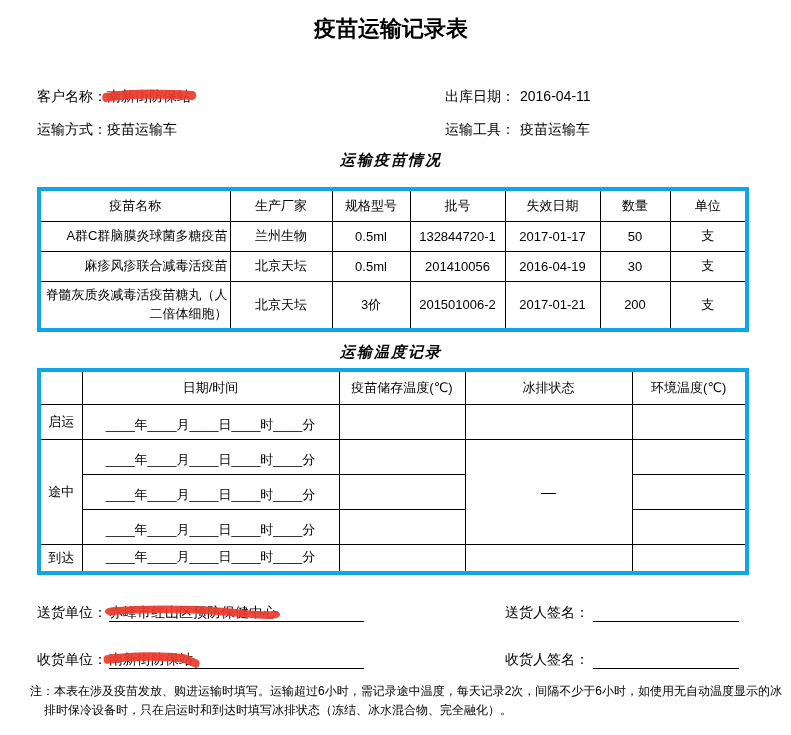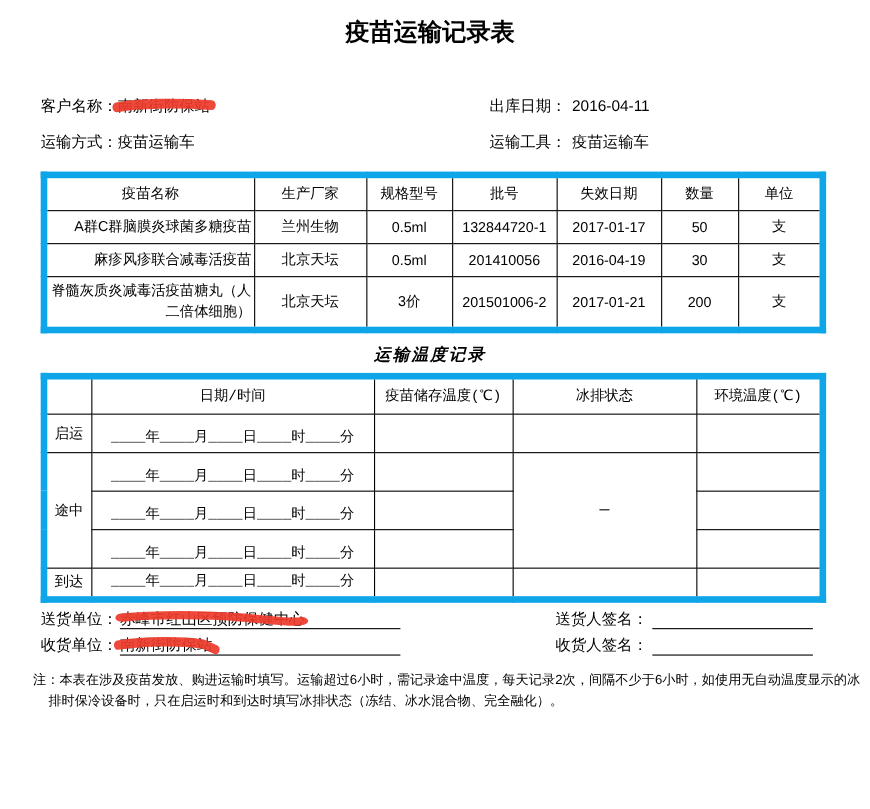--- a/index.html
+++ b/index.html
@@ -12,34 +12,34 @@
   .doc-title{width:708px;text-align:center;font-size:22px;font-weight:bold;line-height:30px;margin:0;}
   .info-row{display:flex;width:708px;font-size:14px;line-height:20px;}
   .info-row.first{margin-top:42px;}
   .info-row.second{margin-top:13px;}
   .info-left{width:408px;}
   .info-right{flex:1;}
   .val{margin-left:5px;margin-top:46px;}
   .section-title{width:708px;text-align:center;font-size:15px;font-weight:bold;font-style:italic;letter-spacing:2px;line-height:20px;}
   .section-title.one{margin-top:11px;}
   .section-title.two{margin-top:10px;}
-  table{border-collapse:collapse;table-layout:fixed;width:708px;border:6px solid #0ea5e9;}
+  table{border-collapse:collapse;table-layout:fixed;width:708px;border:4px solid #0ea5e9;}
   .vaccine-table{margin-top:17px;}
-  .temp-table{margin-top:6px;font-family:Liberation Mono, monospace;}
+  .temp-table{margin-top:6px;}
   th,td{border:1px solid #000;font-size:13px;font-weight:normal;text-align:center;vertical-align:middle;padding:0 2px;overflow:hidden;}
   .vaccine-table thead tr{height:32px;}
   .vaccine-table tbody tr{height:30px;}
   .vaccine-table tbody tr.tall{height:49px;}
   .vaccine-table td.name{text-align:right;padding-left:3px;line-height:1.45;}
   .temp-table thead tr{height:34px;}
   .temp-table tbody tr{height:35px;}
   .temp-table tbody tr.last{height:29px;margin-top:12px;}
   .temp-table td.dt{vertical-align:bottom;padding-bottom:5px;text-align:center;white-space:nowrap;}
   .temp-table td.dash{font-size:15px;}
-  .footer-row{display:flex;width:720px;margin-top:4px;font-size:14px;line-height:20px;align-items:flex-end;}
+  .footer-row{display:flex;width:720px;margin-top:27px;font-size:14px;line-height:20px;align-items:flex-end;}
   .footer-left{width:468px;display:flex;align-items:flex-end;}
   .footer-right{flex:1;display:flex;align-items:flex-end;}
   .ublank{display:inline-block;border-bottom:1px solid #000;height:20px;box-sizing:border-box;}
   .ublank.unit{width:255px;margin-left:2px;}
   .ublank.sign{width:146px;margin-left:4px;}
   .note{margin:13px 0 0 -7px;width:748px;font-size:12px;line-height:1.62;padding-left:14px;text-indent:-14px;}
   
   .scrib{position:relative;display:inline-block;}
   .scrib svg{position:absolute;left:-6px;top:50%;transform:translateY(-47%);width:calc(100% + 14px);height:18px;pointer-events:none;}
 </style>
@@ -63,20 +63,21 @@
 
   <div class="info-row second">
     <div class="info-left">
       <span>运输方式：</span><span>疫苗运输车</span>
     </div>
     <div class="info-right">
       <span>运输工具：</span><span class="val">疫苗运输车</span>
     </div>
   </div>
 
+  <div class="section-title one">运输疫苗情况</div>
 
   <table class="vaccine-table">
     <colgroup>
       <col style="width:191px">
         <col style="width:102px">
         <col style="width:78px">
         <col style="width:95px">
         <col style="width:95px">
         <col style="width:70px">
         <col style="width:77px">

